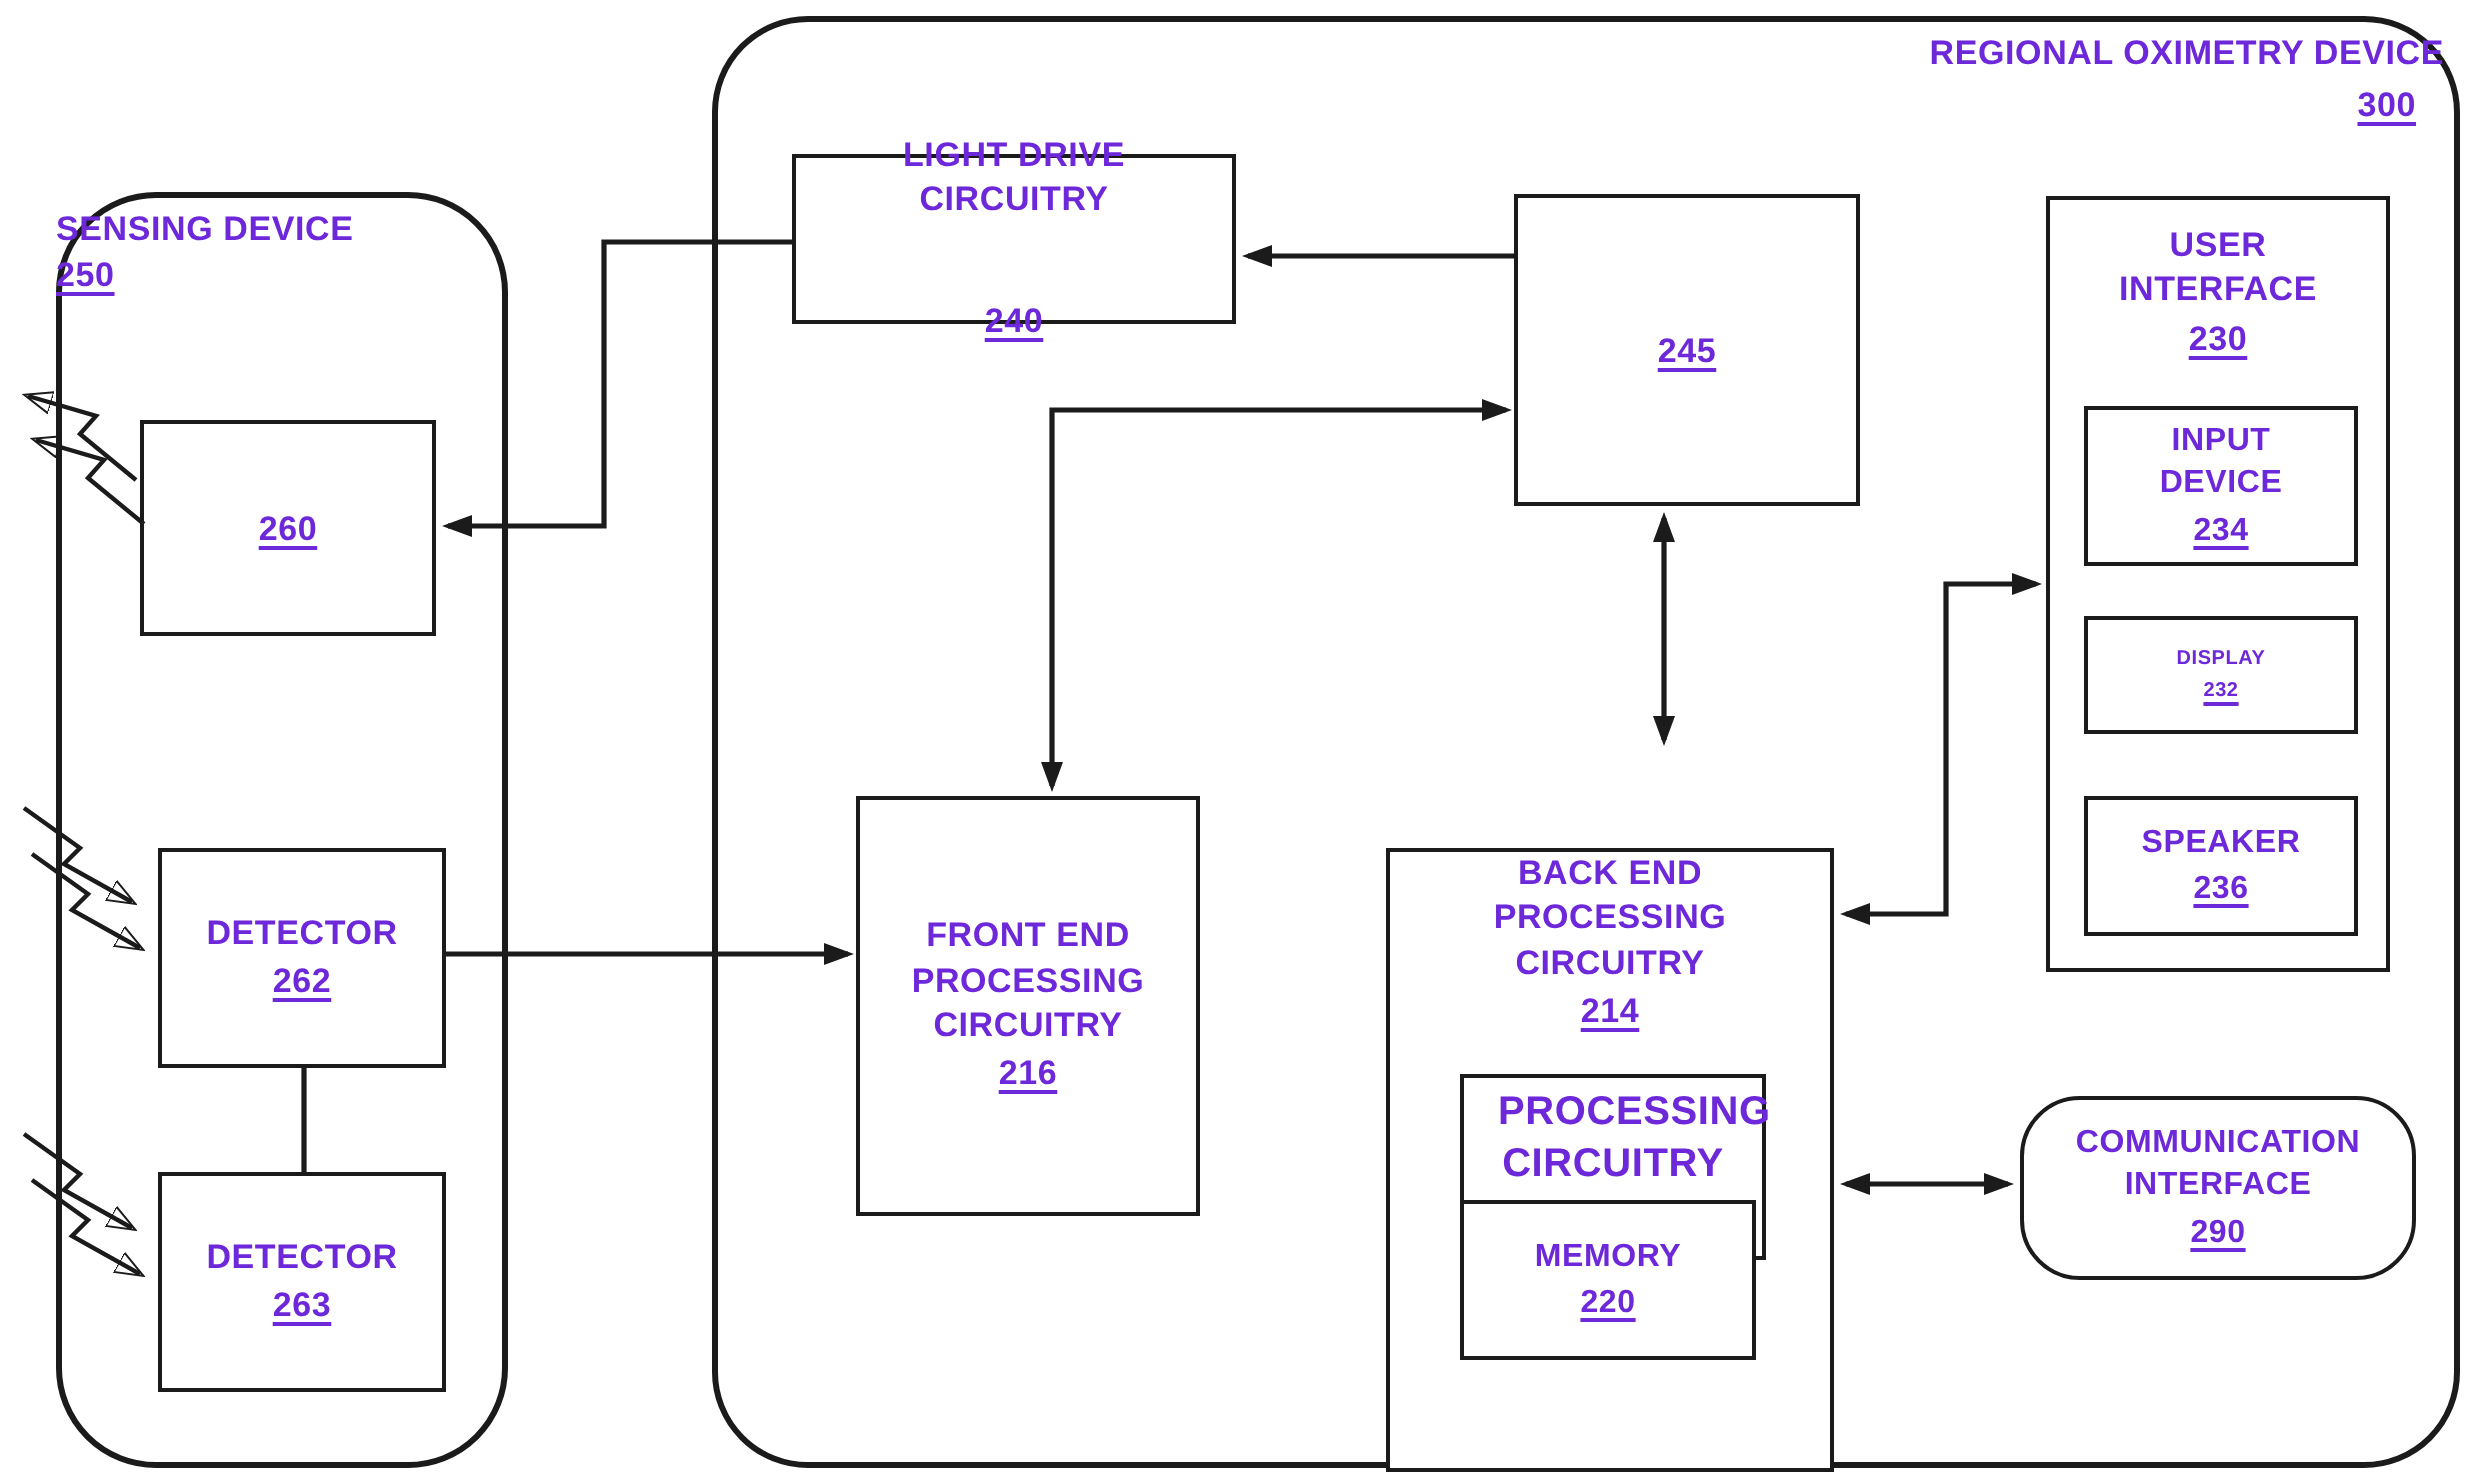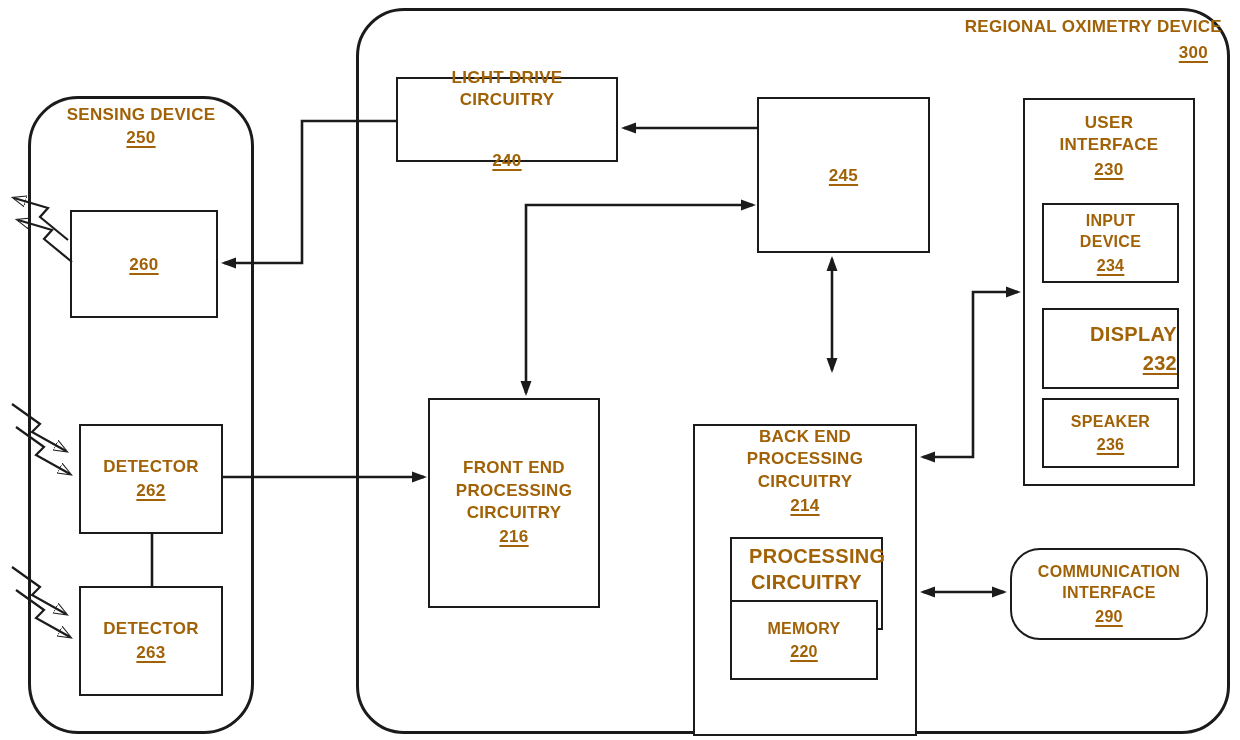--- a/index.html
+++ b/index.html
@@ -1,35 +1,35 @@
 <!DOCTYPE html>
 <html><head>
 <meta charset="utf-8">
 <style>
   html,body{margin:0;padding:0;background:#ffffff;}
   .stage{
     position:relative;width:1240px;height:740px;background:#ffffff;overflow:hidden;
     font-family:"Liberation Sans","DejaVu Sans",sans-serif;
-    color:#a16207;
+    color:#6d28d9;
   }
   .container{position:absolute;border:3px solid #1b1b1b;background:transparent;box-sizing:border-box;}
   .regional{left:356px;top:8px;width:874px;height:726px;border-radius:48px;}
   .sensing{left:28px;top:96px;width:226px;height:638px;border-radius:50px;}
   .box{
     position:absolute;border:2.5px solid #1b1b1b;background:#ffffff;box-sizing:border-box;
     display:flex;flex-direction:column;align-items:center;justify-content:center;
     text-align:center;font-weight:bold;font-size:17px;line-height:1.32;letter-spacing:.3px;
     z-index:2;
   }
   .box .lbl{white-space:normal;}
   .ref{
     text-decoration:underline;text-underline-offset:3px;text-decoration-thickness:2px;
     margin-top:2px;font-weight:bold;
   }
-  .caption{position:absolute;font-weight:bold;font-size:17px;line-height:1.35;letter-spacing:.3px;z-index:2;text-align:center;}
+  .caption{position:absolute;font-weight:bold;font-size:17px;line-height:1.35;letter-spacing:.3px;z-index:2;}
   .title-caption{left:880px;top:16px;width:342px;text-align:right;}
   .title-caption .ref{display:inline-block;margin-right:14px;margin-top:3px;}
   .sensing-caption{left:28px;top:104px;width:226px;}
   .top-align{justify-content:flex-start;}
   svg.wires{position:absolute;left:0;top:0;z-index:5;pointer-events:none;}
   svg.wires path, svg.wires line{stroke:#1b1b1b;fill:none;}
   svg.wires .wire{stroke-width:2.6px;}
   svg.wires .bolt{stroke-width:2.2px;}
   svg.wires polygon{fill:#1b1b1b;stroke:none;}
 </style>
@@ -96,21 +96,21 @@
   <div class="box top-align" style="left:1023px;top:98px;width:172px;height:388px;padding-top:12px;">
     <div class="lbl" style="max-width:105px;">USER INTERFACE</div>
     <div class="ref">230</div>
   </div>
 
   <div class="box" style="left:1042px;top:203px;width:137px;height:80px;font-size:16px;">
     <div class="lbl" style="max-width:70px;">INPUT DEVICE</div>
     <div class="ref">234</div>
   </div>
 
-  <div class="box" style="left:1042px;top:308px;width:137px;height:81px;font-size:20px;align-items:flex-end;">
+  <div class="box" style="left:1042px;top:308px;width:137px;height:59px;font-size:10px;">
     <div class="lbl">DISPLAY</div>
     <div class="ref">232</div>
   </div>
 
   <div class="box" style="left:1042px;top:398px;width:137px;height:70px;font-size:16px;">
     <div class="lbl">SPEAKER</div>
     <div class="ref">236</div>
   </div>
 
   <div class="box" style="left:1010px;top:548px;width:198px;height:92px;font-size:16px;border-radius:30px;">

